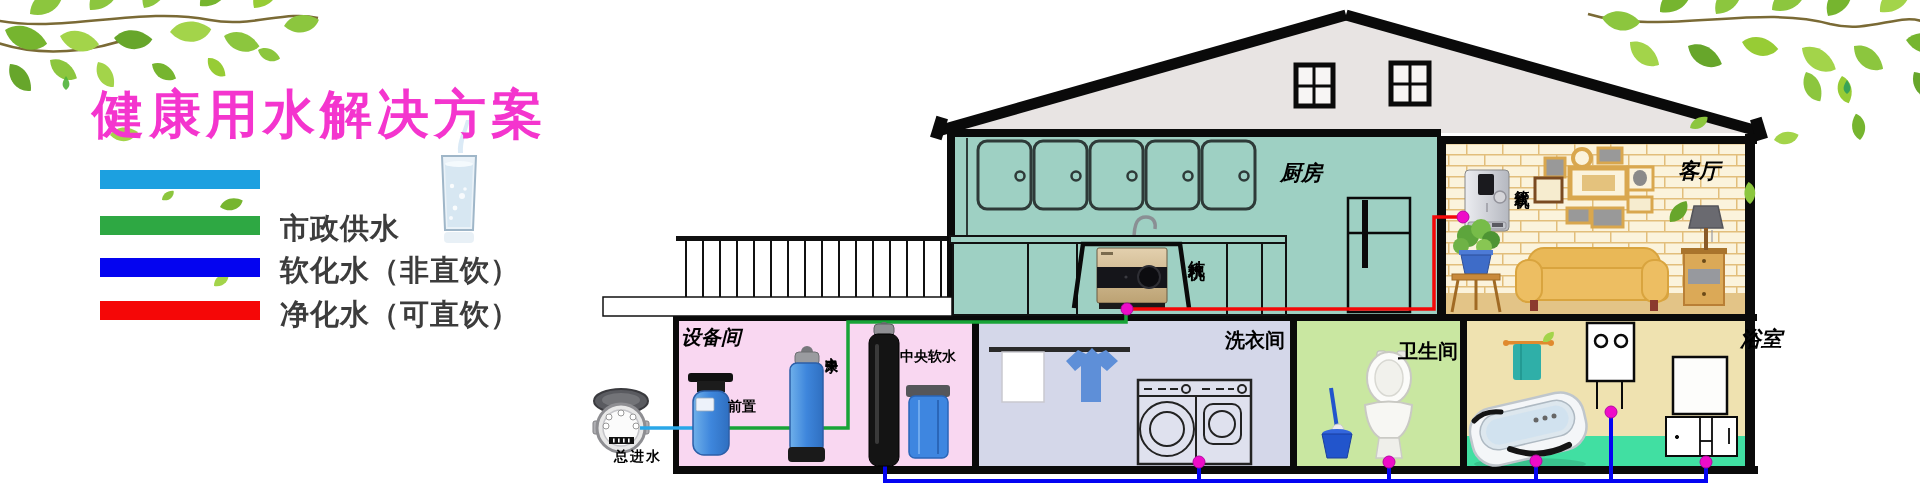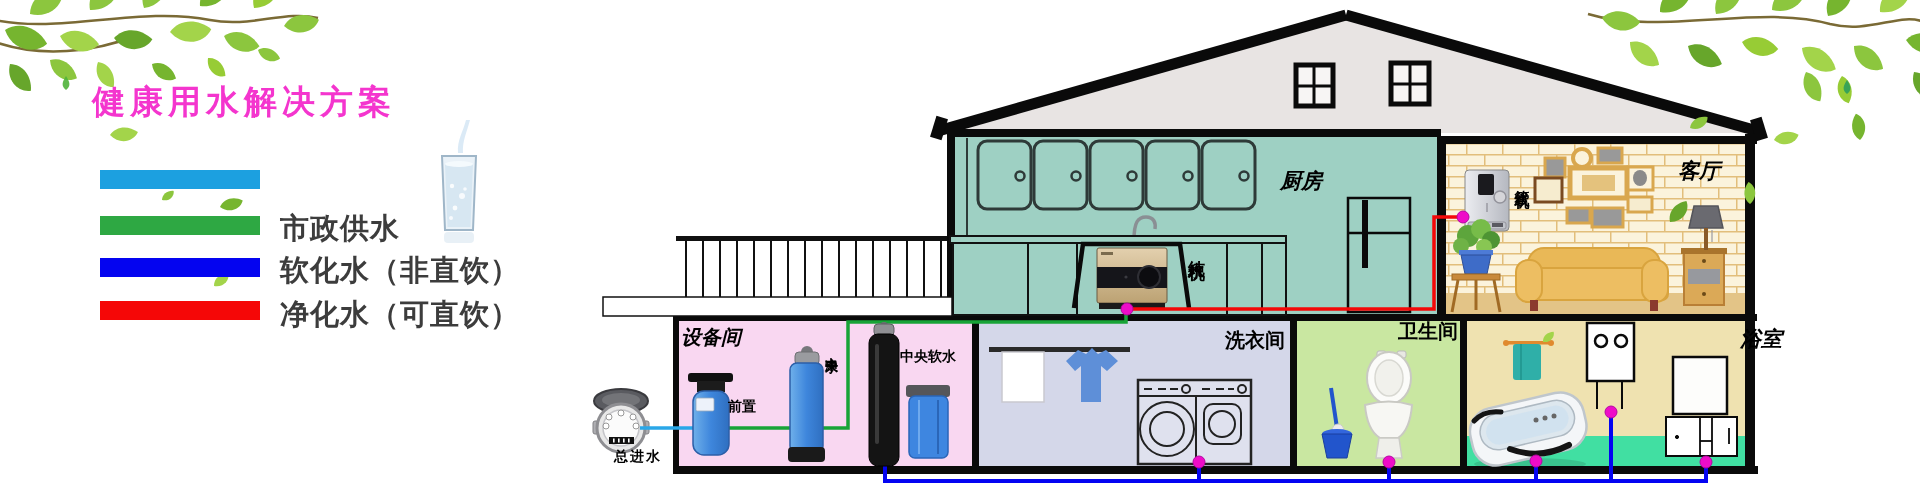--- a/index.html
+++ b/index.html
@@ -1,21 +1,21 @@
 <!DOCTYPE html>
 <html><head>
 <meta charset="utf-8">
 <style>
   html,body{margin:0;padding:0;background:#fff;}
   #canvas{position:relative;width:1920px;height:500px;background:#fff;overflow:hidden;
           font-family:"DejaVu Sans","Liberation Sans",sans-serif;}
   #scene{position:absolute;left:0;top:0;z-index:5;}
   .lbl{position:absolute;z-index:10;color:#000;white-space:nowrap;}
   .title{font-family:"DejaVu Serif","Liberation Serif",serif;font-weight:bold;
-         font-size:33px;letter-spacing:5px;color:#F435CE;}
+         font-size:52px;letter-spacing:5px;color:#F435CE;}
   .legend-label{font-size:29px;font-weight:bold;color:#3C3C3C;letter-spacing:1px;}
   .bar{position:absolute;left:100px;width:160px;height:19px;z-index:10;}
   .bar1{background:#1CA0E0;} .bar2{background:#2EA843;}
   .bar3{background:#0404F0;} .bar4{background:#F50707;}
   .room{font-weight:bold;font-size:20px;}
   .script{font-family:"DejaVu Serif","Liberation Serif",serif;font-style:italic;font-weight:bold;font-size:21px;}
   .small{font-weight:bold;font-size:14px;}
   .vert{writing-mode:vertical-rl;text-orientation:upright;letter-spacing:2px;}
 </style>
 </head>
@@ -427,25 +427,25 @@
 <div class="lbl title" style="left:92px;top:80px;">健康用水解决方案</div>
 
 <div class="bar bar1" style="top:170px;"></div>
 <div class="bar bar2" style="top:216px;"></div>
 <div class="bar bar3" style="top:258px;"></div>
 <div class="bar bar4" style="top:301px;"></div>
 <div class="lbl legend-label" style="left:280px;top:209px;">市政供水</div>
 <div class="lbl legend-label" style="left:280px;top:251px;">软化水（非直饮）</div>
 <div class="lbl legend-label" style="left:280px;top:295px;">净化水（可直饮）</div>
 
-<div class="lbl script" style="left:1280px;top:167px;">厨房</div>
+<div class="lbl script" style="left:1280px;top:159px;">厨房</div>
 <div class="lbl script" style="left:1678px;top:157px;">客厅</div>
 <div class="lbl room" style="left:681px;top:324px;font-style:italic;">设备间</div>
 <div class="lbl room" style="left:1225px;top:327px;">洗衣间</div>
-<div class="lbl room" style="left:1398px;top:318px;">卫生间</div>
+<div class="lbl room" style="left:1398px;top:338px;">卫生间</div>
 <div class="lbl script" style="left:1696px;top:325px;margin-left:44px;">浴室</div>
 
 <div class="lbl small" style="left:595px;top:448px;letter-spacing:2px;margin-left:19px;">总进水</div>
 <div class="lbl small" style="left:728px;top:398px;">前置</div>
 <div class="lbl small vert" style="left:822px;top:347px;font-size:13px;letter-spacing:1px;">中央净水</div>
 <div class="lbl small" style="left:900px;top:348px;">中央软水</div>
 <div class="lbl script vert" style="left:1186px;top:246px;font-size:17px;font-style:normal;">纯水机</div>
 <div class="lbl script vert" style="left:1512px;top:178px;font-size:15px;font-style:normal;">管线机</div>
 
 </div>

